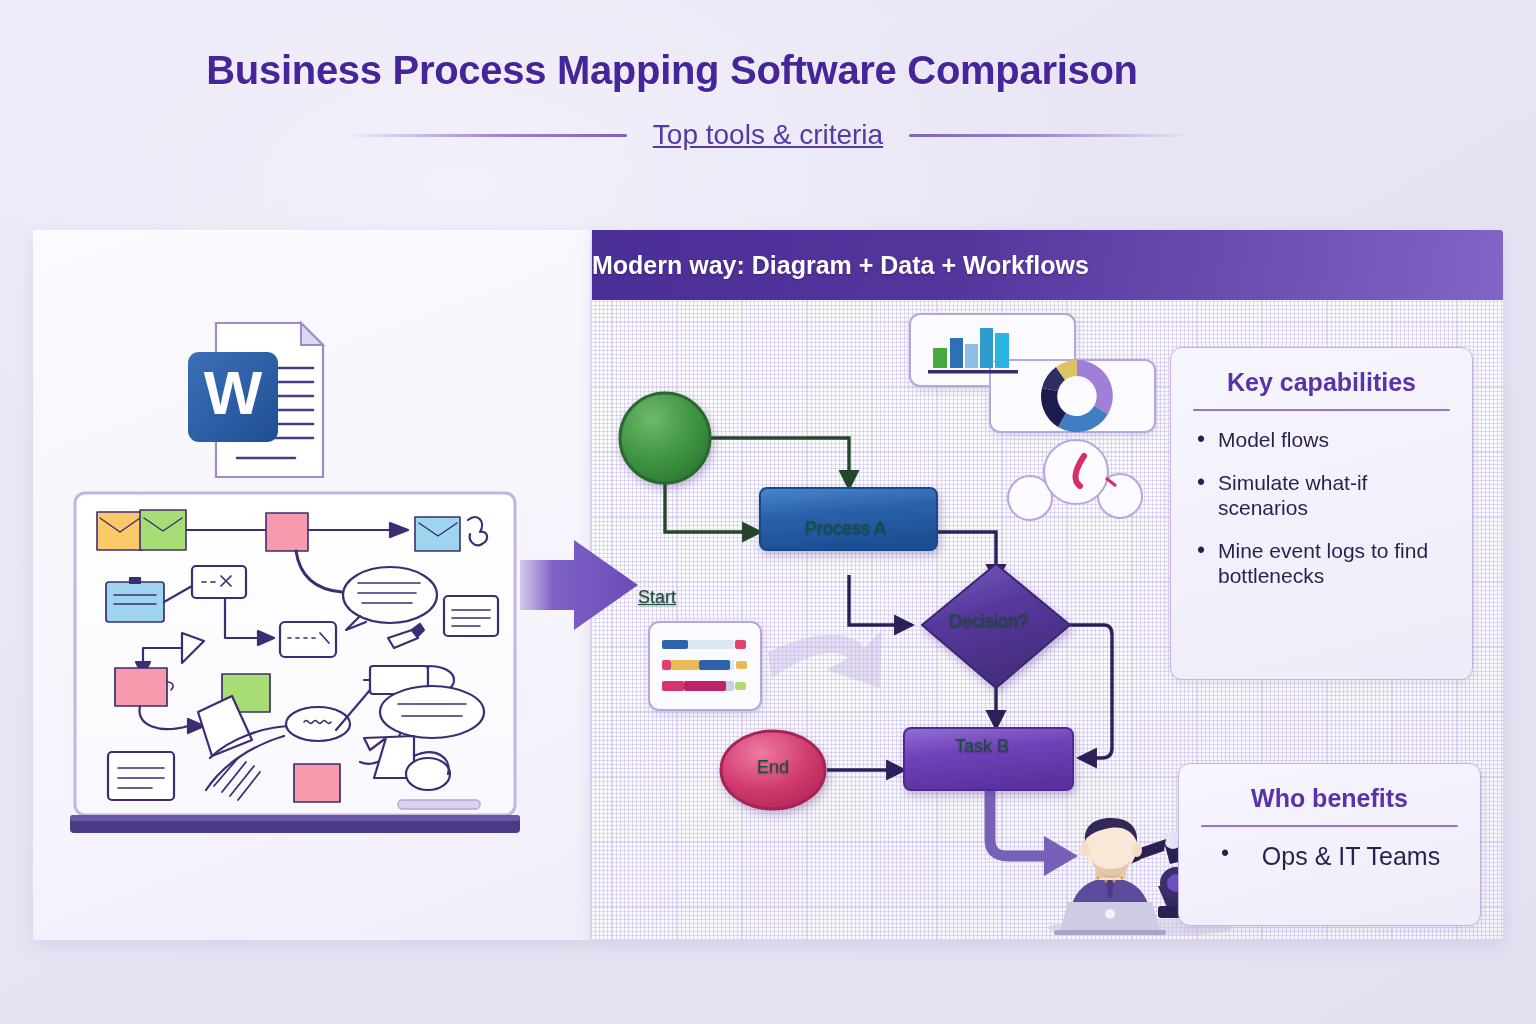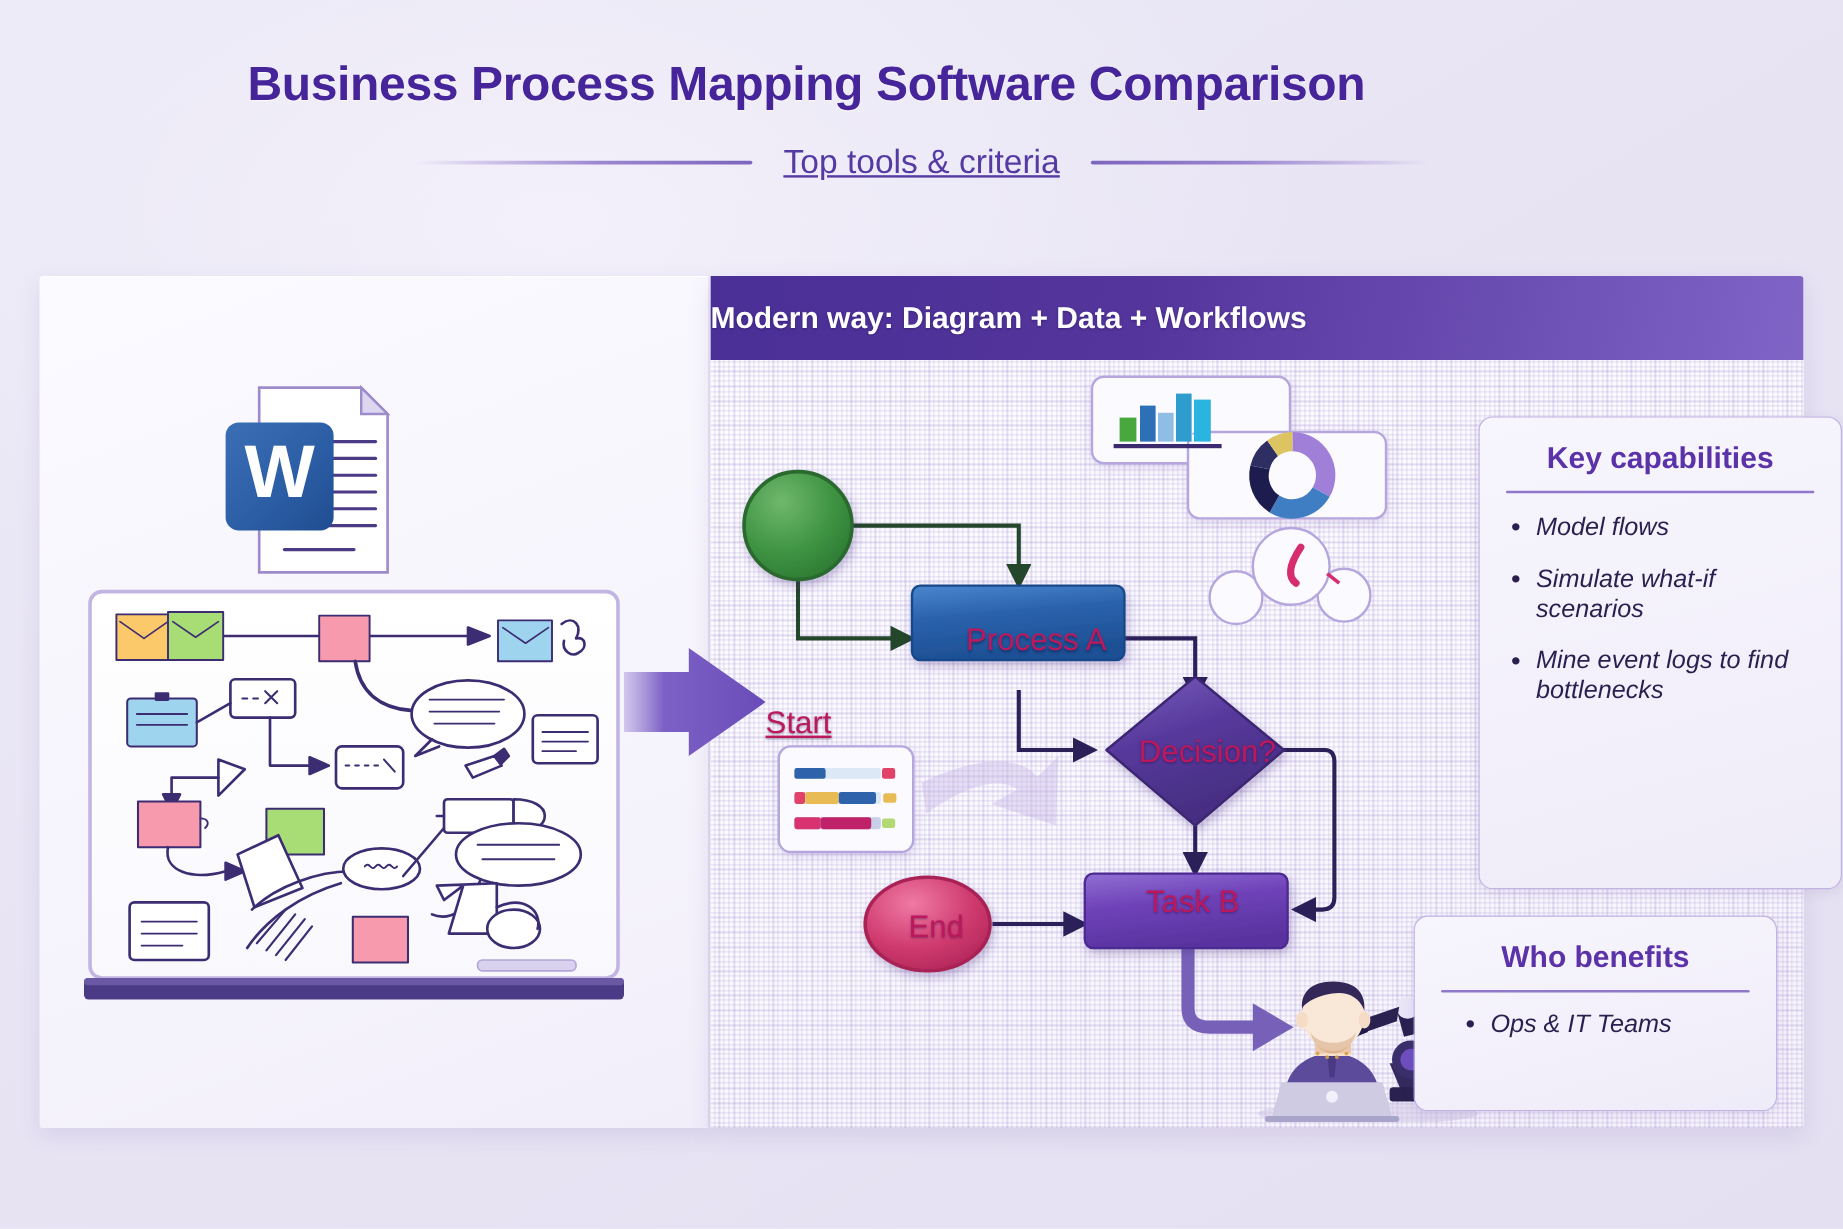--- a/index.html
+++ b/index.html
@@ -83,51 +83,51 @@
   
   #whiteboard { position:absolute; left:70px; top:490px; width:450px; height:360px; }
 
   
   #big-arrow { position:absolute; left:512px; top:520px; width:150px; height:130px; z-index:30; }
 
   
   #flow { position:absolute; left:592px; top:300px; width:911px; height:640px; }
 
   .node-label {
-    position:absolute; color:#be185d; font-size:26px;
+    position:absolute; color:#14532d; font-size:18px;
     text-shadow: 0 1px 2px rgba(25,10,60,0.45);
     pointer-events:none; white-space:nowrap;
   }
 
   
   .side-card {
     position:absolute;
     background: linear-gradient(165deg,#f7f5fd 0%, #efecf9 100%);
     border:1.5px solid #c2b3e3;
     border-radius:12px;
     box-shadow: 0 3px 10px rgba(85,55,150,0.10);
   }
-  #card-capabilities { left:1232px; top:347px; width:303px; height:394px; }
+  #card-capabilities { left:1170px; top:347px; width:303px; height:333px; }
   #card-benefits     { left:1178px; top:763px; width:303px; height:163px; }
   .card-title {
     text-align:center; font-size:25px; font-weight:bold; color:#5b32a8;
     padding-top:20px;
   }
   .card-rule { height:2px; background:#8f78c9; margin:12px 22px 0 22px; border-radius:1px; }
   .card-list { list-style:none; padding:16px 20px 0 24px; }
   .card-list li {
     position:relative; padding-left:23px; margin-bottom:17px;
-    font-size:21px; line-height:1.22; color:#2a1f4e;font-style:italic;
+    font-size:21px; line-height:1.22; color:#2a1f4e;
   }
   .card-list li::before {
     content:"•"; position:absolute; left:2px; top:-2px;
     font-size:23px; color:#2a1f4e;
   }
   #card-benefits .card-list { padding-top:14px; padding-left:40px; }
-  #card-benefits .card-list li { font-size:21px; margin-bottom:0; }
+  #card-benefits .card-list li { font-size:25px; margin-bottom:0;text-align:center; }
 
   
   #people { position:absolute; left:1040px; top:790px; width:200px; height:145px; }
 </style>
 </head>
 <body>
 
 <div id="header">
   <div id="page-title">Business Process Mapping Software Comparison</div>
   <div id="subtitle-row">

